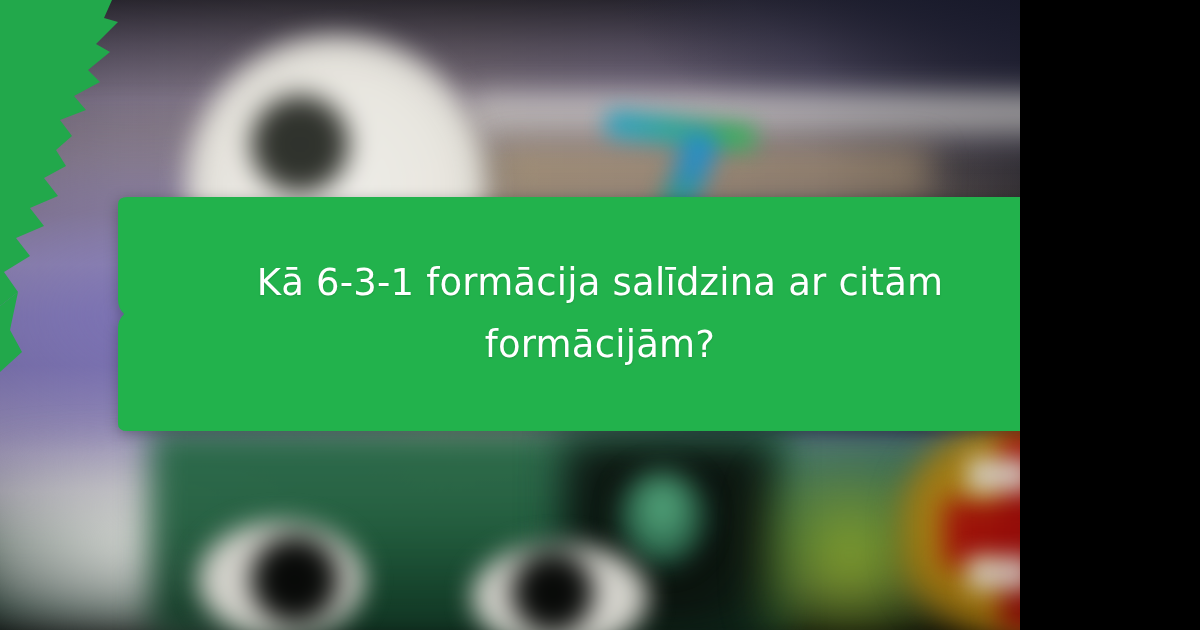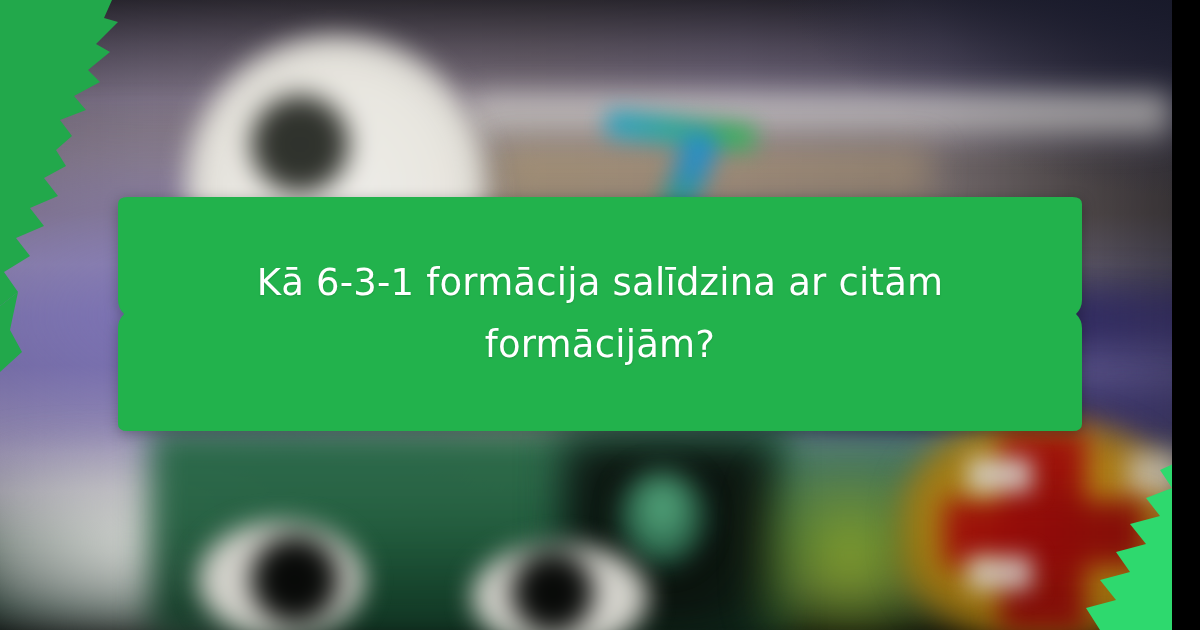--- a/index.html
+++ b/index.html
@@ -3,21 +3,21 @@
 <meta charset="utf-8">
 <title>Social Card</title>
 <style>
   html, body {
     margin: 0;
     padding: 0;
     background: #000;
   }
   #card {
     position: relative;
-    width: 1172px;
+    width: 1020px;
     height: 630px;
     overflow: hidden;
     font-family: "DejaVu Sans", "Liberation Sans", sans-serif;
     background: #4b4660;
   }
 
   
   .bg-layer {
     position: absolute;
     inset: 0;

